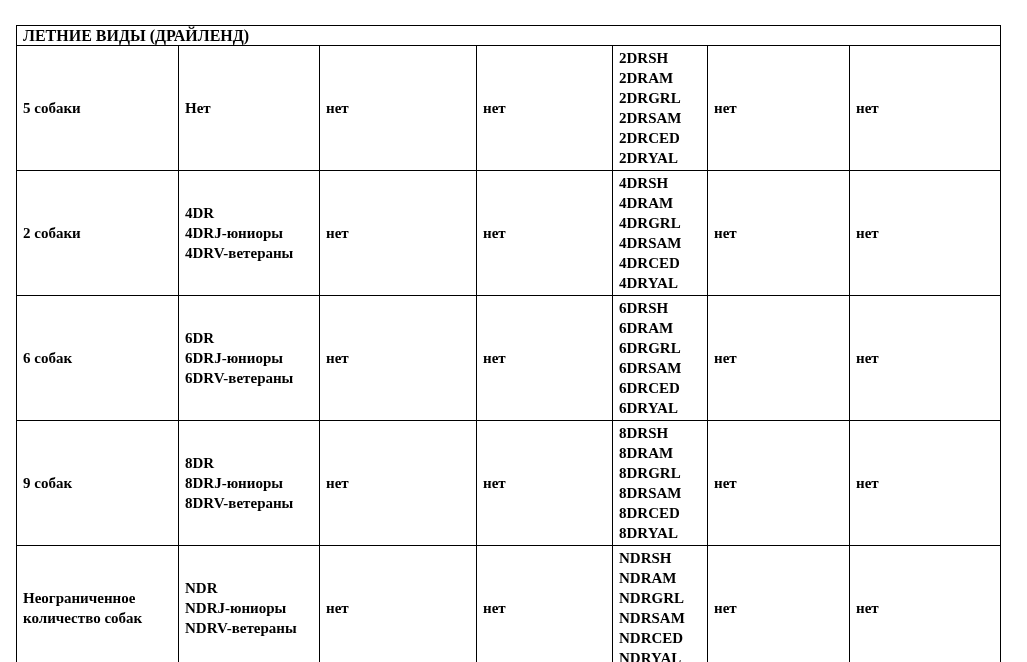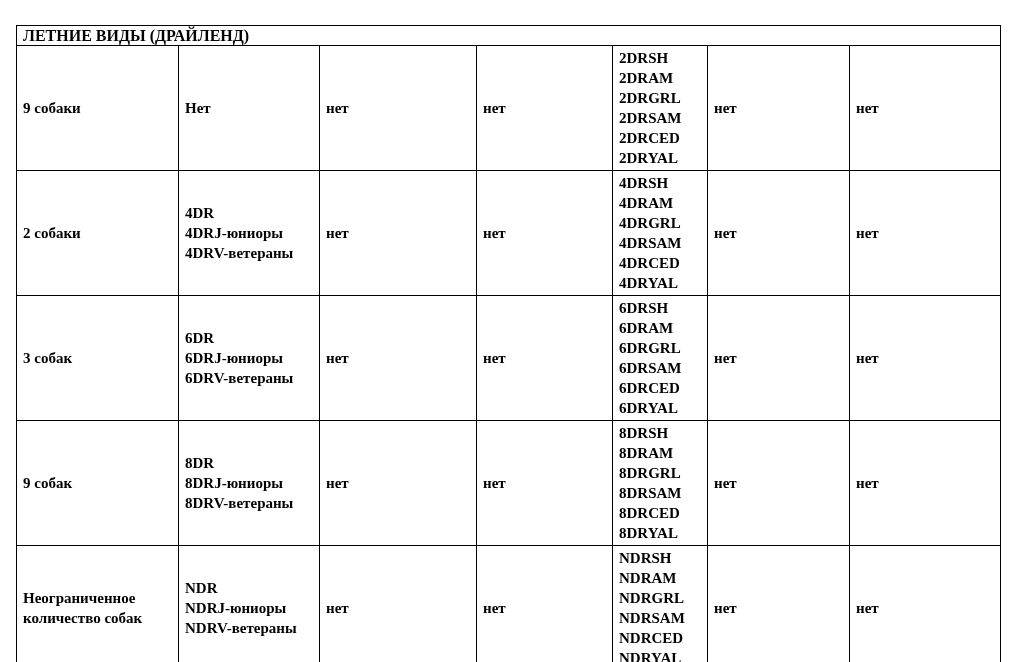--- a/index.html
+++ b/index.html
@@ -56,21 +56,21 @@
     <col style="width:95px">
     <col style="width:142px">
     <col style="width:151px">
   </colgroup>
   <tbody>
     <tr class="title-row">
       <td colspan="7">ЛЕТНИЕ ВИДЫ (ДРАЙЛЕНД)</td>
     </tr>
 
     <tr class="data-row">
-      <td>9 собаки</td>
+      <td>5 собаки</td>
       <td>Нет</td>
       <td>нет</td>
       <td>нет</td>
       <td>2DRSH
 2DRAM
 2DRGRL
 2DRSAM
 2DRCED
 2DRYAL</td>
       <td>нет</td>
@@ -88,21 +88,21 @@
 4DRAM
 4DRGRL
 4DRSAM
 4DRCED
 4DRYAL</td>
       <td>нет</td>
       <td>нет</td>
     </tr>
 
     <tr class="data-row">
-      <td>3 собак</td>
+      <td>6 собак</td>
       <td>6DR
 6DRJ-юниоры
 6DRV-ветераны</td>
       <td>нет</td>
       <td>нет</td>
       <td>6DRSH
 6DRAM
 6DRGRL
 6DRSAM
 6DRCED

